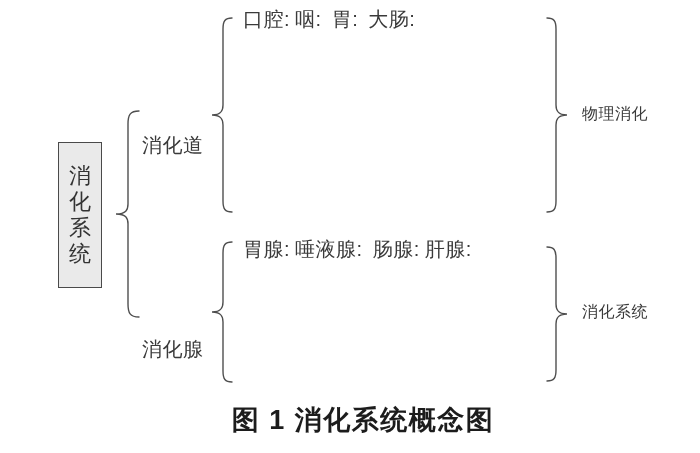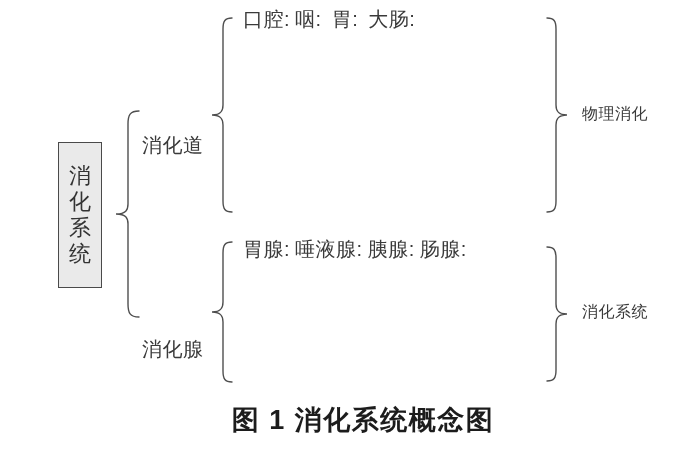--- a/index.html
+++ b/index.html
@@ -145,28 +145,28 @@
   <div class="item-group g2">
     <div class="row">
       <span class="item-label">胃腺:</span>
       <span class="blank-line"></span>
     </div>
     <div class="row">
       <span class="item-label">唾液腺:</span>
       <span class="blank-line"></span>
     </div>
     <div class="row">
-      <span class="item-label">胰腺:</span>
       <span class="blank-line"></span>
     </div>
     <div class="row">
       <span class="item-label">肠腺:</span>
       <span class="blank-line"></span>
     </div>
     <div class="row">
+      <span class="item-label">肝腺:</span>
       <span class="blank-line"></span>
     </div>
   </div>
 
   <svg class="brace" style="left:545px;top:17px;" width="24" height="196" viewBox="0 0 24 196">
     <path d="M 2 1 C 9 1 11 4 11 12 L 11 88 C 11 94 13 98 22 98 C 13 98 11 102 11 108 L 11 184 C 11 192 9 195 2 195"></path>
   </svg>
   <div class="category-label" style="top:101px;">物理消化</div>
 
   <svg class="brace" style="left:545px;top:246px;" width="24" height="136" viewBox="0 0 24 136">

